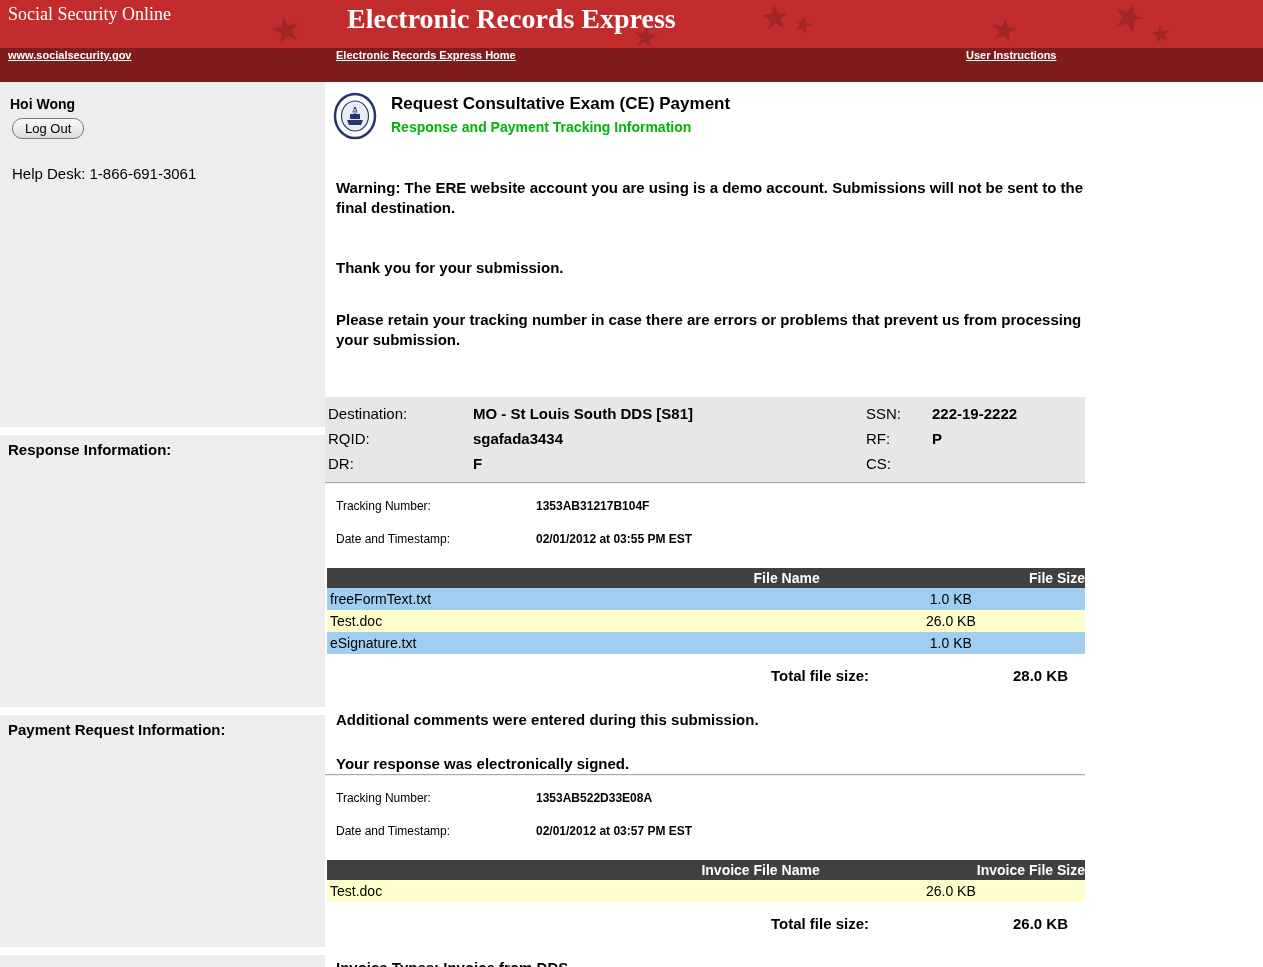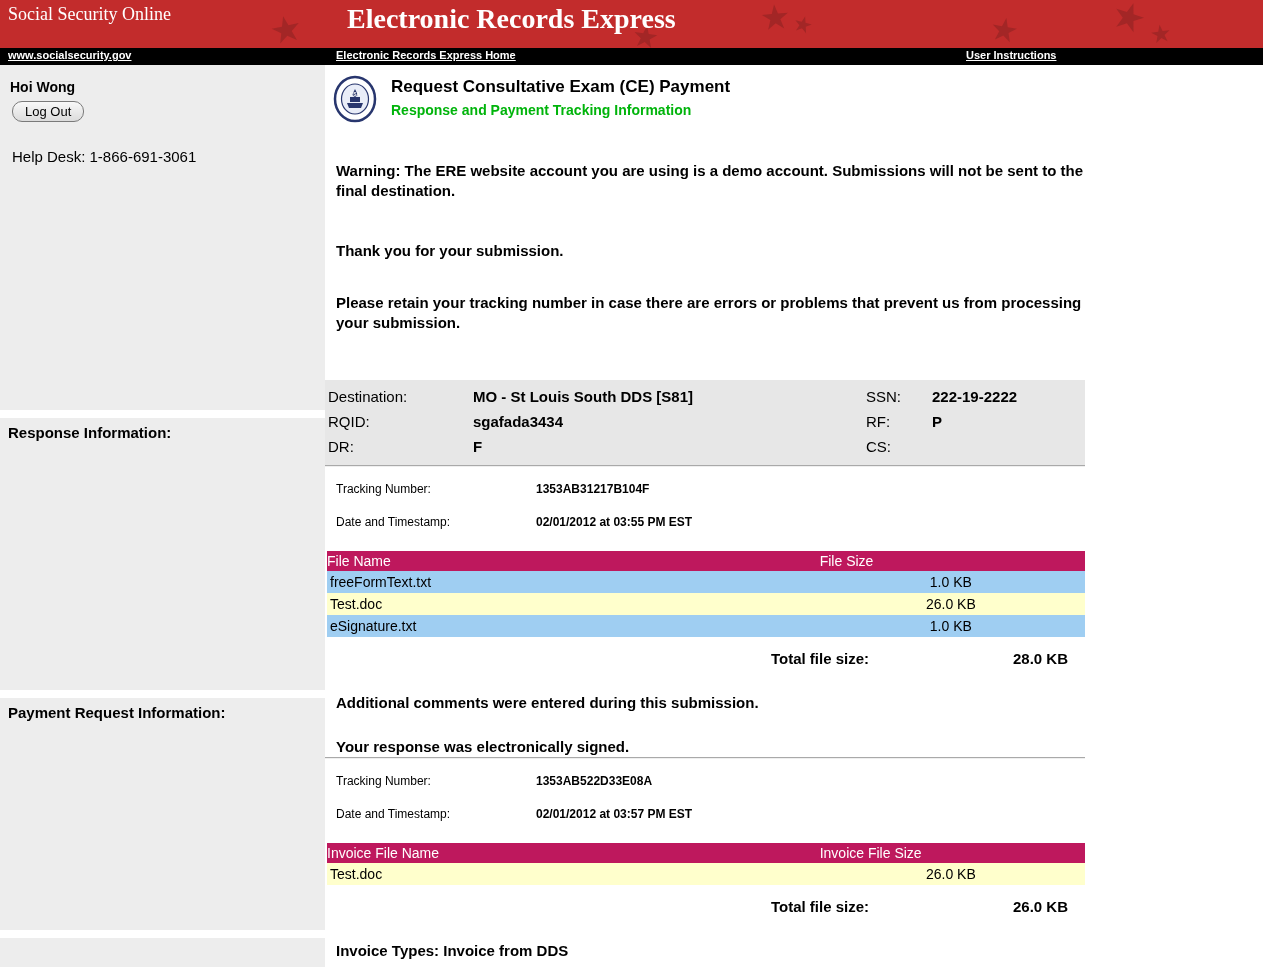--- a/index.html
+++ b/index.html
@@ -8,21 +8,21 @@
 
   
   .banner { position:relative; height:48px; background:#c22c2c; overflow:hidden; }
   .banner .star { position:absolute; color:#a32626; line-height:1; pointer-events:none; }
   .site-name { position:absolute; left:8px; top:4px; color:#fff;
                font-family:"Liberation Serif", serif; font-size:18px; }
   .app-title { position:absolute; left:347px; top:3px; color:#fff;
                font-family:"Liberation Serif", serif; font-size:28px; font-weight:bold; }
 
   
-  .navbar { position:relative; height:17px; background:#000000; }
+  .navbar { position:relative; height:34px; background:#7f1d1d; }
   .navbar a { position:absolute; top:1px; color:#fff; font-size:11px; font-weight:bold;
               text-decoration:underline; cursor:pointer; }
   .nav-left { left:8px; } .nav-center { left:336px; } .nav-right { left:966px; }
 
   
   .content { display:flex; height:902px; align-items:stretch; }
   .sidebar { width:325px; flex:none; display:flex; flex-direction:column; background:#fff; }
   .sb-block { background:#ededed; flex:none; }
   .sb-gap { height:8px; background:#fff; flex:none; }
   .sb-top { height:345px; padding:12px 10px; }
@@ -55,22 +55,22 @@
 
   hr.rule { border:0; border-top:1px solid #a9a9a9; border-bottom:1px solid #efefef; margin:0; }
   .rule-1 { margin-top:4px; } .rule-2 { margin-top:8px; }
 
   .kv { display:flex; margin-left:11px; font-size:12px; }
   .kv .k { width:200px; }
   .kv .v { font-weight:bold; }
   .kv-1 { margin-top:15px; } .kv-2 { margin-top:19px; }
 
   table.file-table { width:758px; margin:22px 0 0 2px; border-collapse:collapse; font-size:14px; }
-  table.file-table th { background:#be185d; color:#fff; font-weight:normal; height:20px;
-                        text-align:left; font-size:14px; }
+  table.file-table th { background:#404040; color:#fff; font-weight:bold; height:20px;
+                        text-align:right; font-size:14px; }
   table.file-table td { height:22px; padding:1px 3px; }
   table.file-table td.size { text-align:center; padding-right:6px; }
   th.name-col { width:65%; } th.size-col { width:35%; }
   .row-blue   { background:#9fcef2; }
   .row-yellow { background:#ffffcc; }
 
   .total-row { display:flex; justify-content:flex-end; margin-top:13px; font-size:15px; font-weight:bold; }
   .total-row .tl { margin-right:16px; }
   .total-row .tv { width:200px; text-align:right; padding-right:17px; }
 

